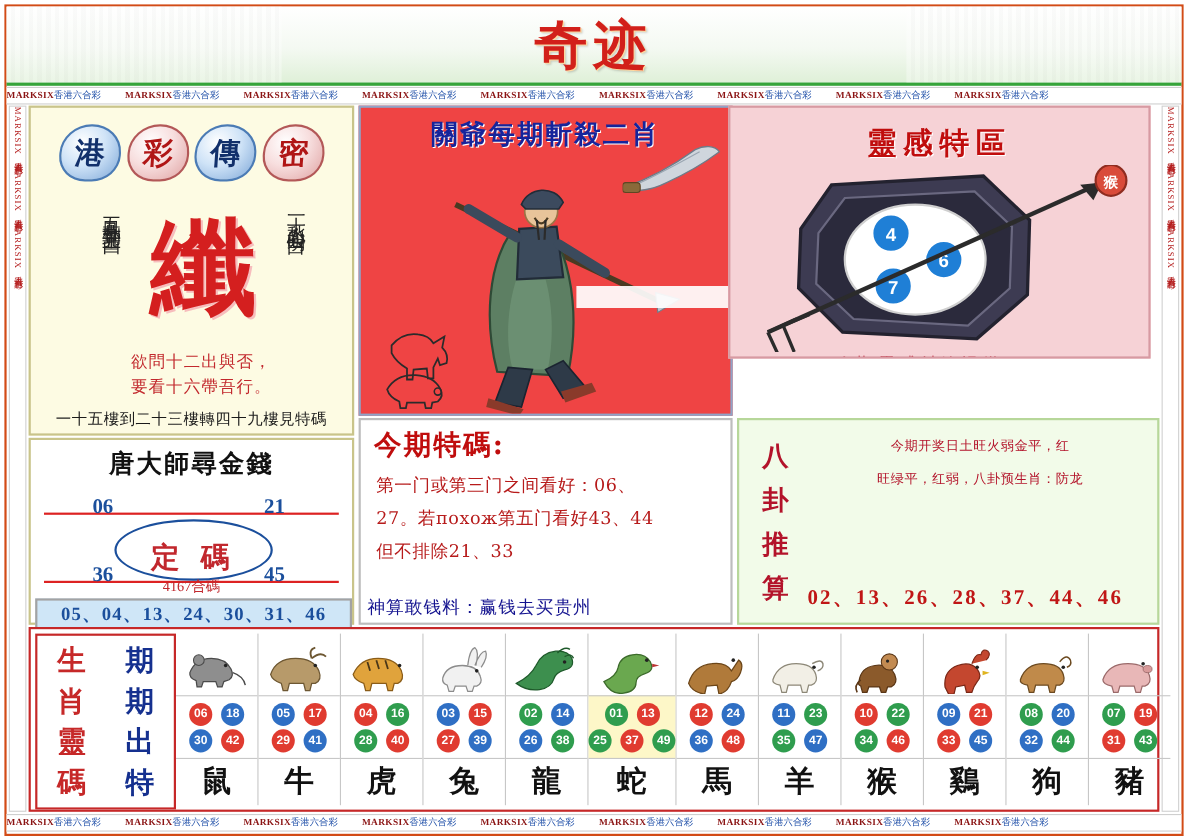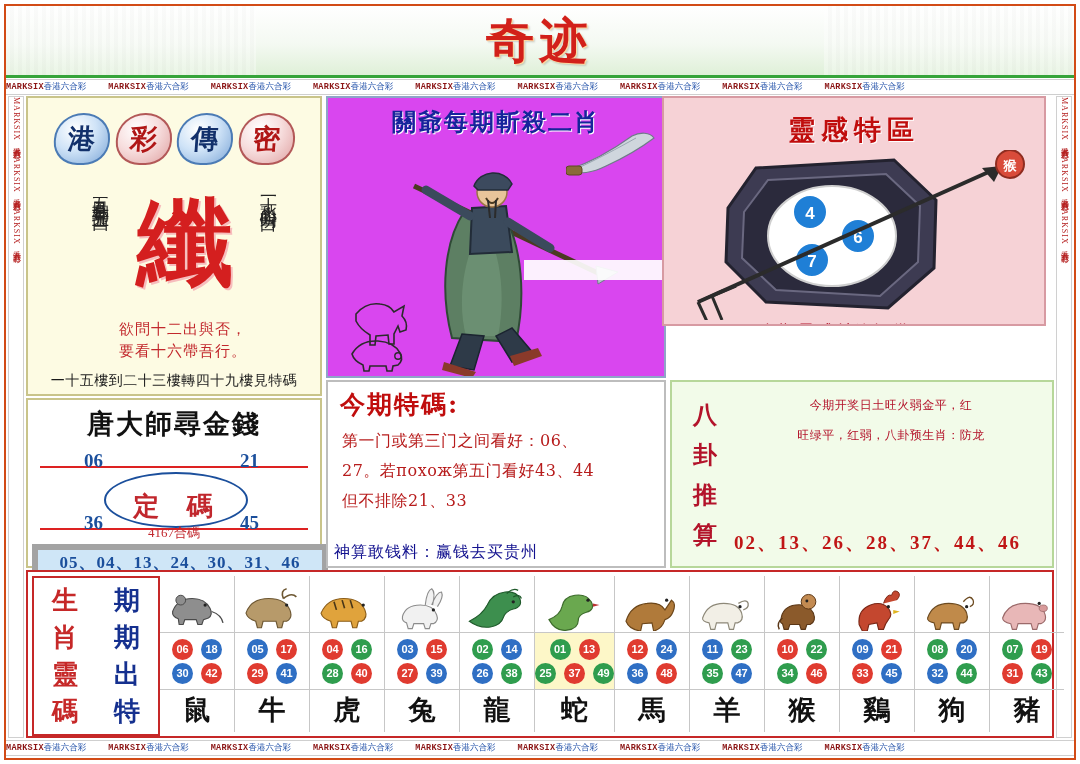--- a/index.html
+++ b/index.html
@@ -50,21 +50,21 @@
     background:#ffffff;
     overflow:hidden;
     display:flex;align-items:center;
     border-top:1px solid #cfcfcf;border-bottom:1px solid #cfcfcf;
     box-sizing:border-box;
   }
   .ticker.top{top:79px;}
   .ticker.bottom{top:740px;}
   .ticker .tick-item{
     font-size:8.5px;color:#b41d1d;white-space:nowrap;
-    margin-right:22px;font-family:Liberation Mono, monospace;
+    margin-right:22px;font-family:Liberation Serif, serif;
   }
   .ticker .tick-item b{color:#8b1414;letter-spacing:.3px;}
   .ticker .tick-item span{color:#1f4fa8;}
   
   .vstrip{
     position:absolute;top:96px;width:16px;height:642px;
     background:#ffffff;border:1px solid #d0d0d0;
     overflow:hidden;box-sizing:border-box;
   }
   .vstrip.left{left:8px;}
@@ -135,21 +135,21 @@
     font-size:14px;color:#1a1a1a;letter-spacing:.5px;
   }
   
   .p-tang{
     left:0;top:302px;width:296px;height:170px;
     background:#ffffff;border:2px solid #c9c48a;
   }
   .tang-title{
     position:absolute;left:0;top:6px;width:292px;text-align:center;
     font-family:"DejaVu Serif","Liberation Serif",serif;
-    font-size:27px;font-weight:bold;color:#111;letter-spacing:2px;
+    font-size:23px;font-weight:bold;color:#111;letter-spacing:2px;
   }
   .tang-line{
     position:absolute;left:12px;width:268px;height:2px;background:#d22;
   }
   .tang-line.l1{top:66px;}
   .tang-line.l2{top:128px;}
   .tang-n{
     position:absolute;font-family:"Liberation Serif",serif;
     font-size:19px;color:#1b4f9c;font-weight:bold;
   }
@@ -157,38 +157,38 @@
   .tang-n.n2{left:212px;top:50px;}
   .tang-n.n3{left:56px;top:112px;}
   .tang-n.n4{left:212px;top:112px;}
   .tang-ellipse{
     position:absolute;left:76px;top:72px;width:140px;height:52px;
     border:2px solid #1b4f9c;border-radius:50%;
     display:flex;align-items:center;justify-content:center;
     background:#fff;
   }
   .tang-ellipse span{
-    font-family:Liberation Mono, monospace;
+    font-family:Liberation Sans, sans-serif;
     font-size:26px;font-weight:bold;color:#c1272d;letter-spacing:6px;margin-top:12px;
   }
   .tang-sub{
     position:absolute;left:0;top:124px;width:292px;text-align:center;
     font-family:"Liberation Serif",serif;font-size:13px;color:#c1272d;
   }
   .tang-nums{
     position:absolute;left:4px;top:144px;width:284px;
     text-align:center;
     font-family:"Liberation Serif",serif;
     font-size:17px;font-weight:bold;color:#1b4f9c;letter-spacing:1px;
-    background:#cfe6f7;border:6px solid #a3a3a3;padding:1px 0;
+    background:#cfe6f7;border:2px solid #a3a3a3;padding:1px 0;
   }
   
   .p-guanye{
     left:300px;top:0;width:340px;height:282px;
-    background:#d946ef;border:2px solid #8fa4c8;
+    background:#ef4444;border:2px solid #8fa4c8;
     overflow:hidden;
     padding-left:20px;
   }
   .gy-title{
     position:absolute;left:0;top:8px;width:336px;text-align:center;
     font-family:"DejaVu Serif","Liberation Serif",serif;
     font-size:24px;font-weight:bold;color:#16249b;letter-spacing:2px;
     text-shadow:1px 1px 0 #fff;
   }
   .gy-blade{

